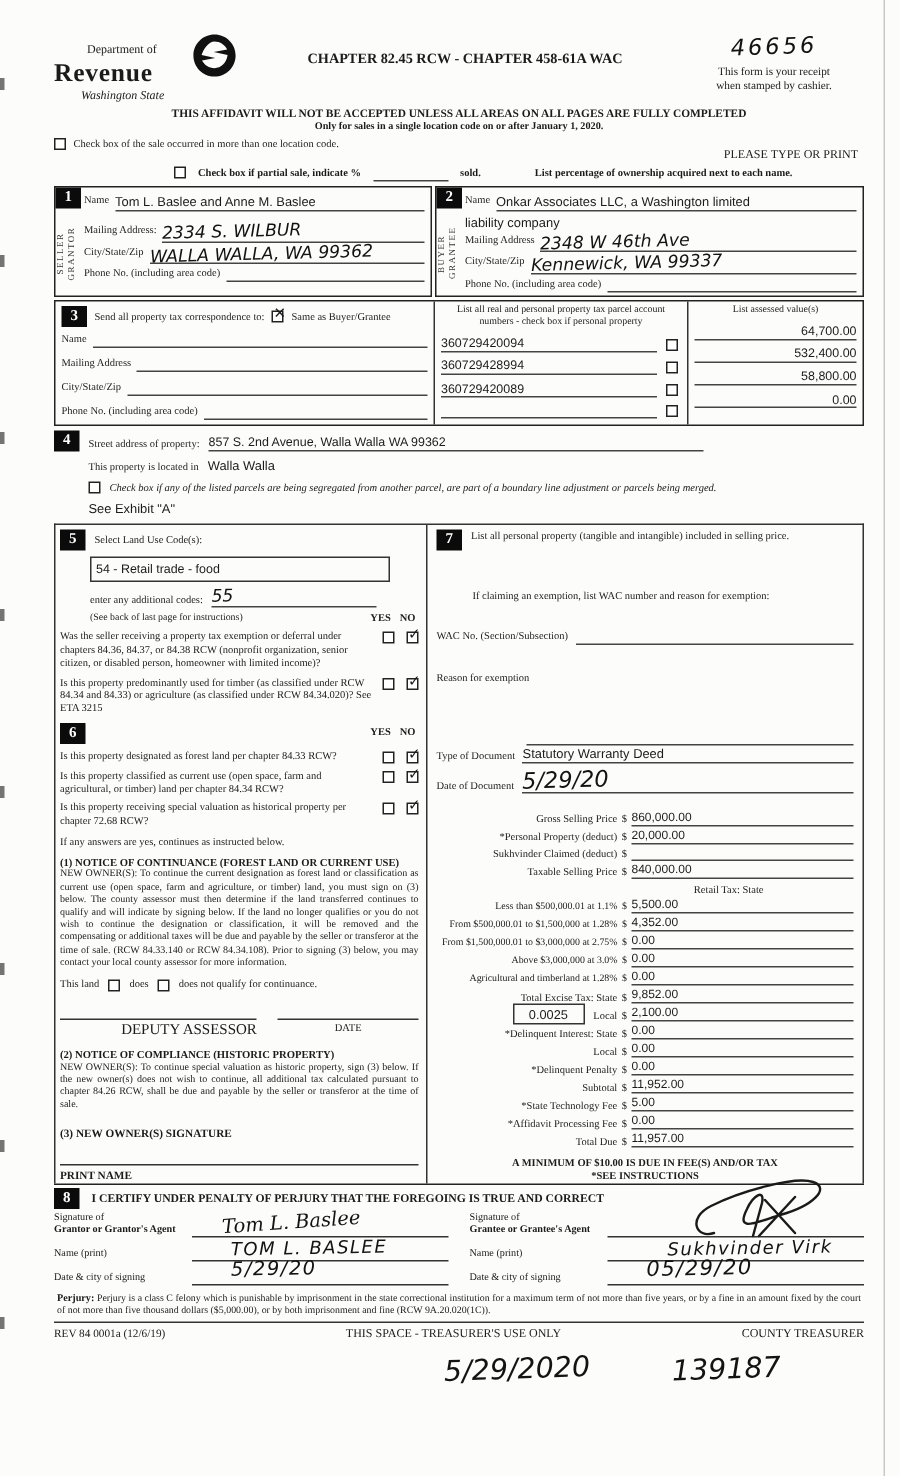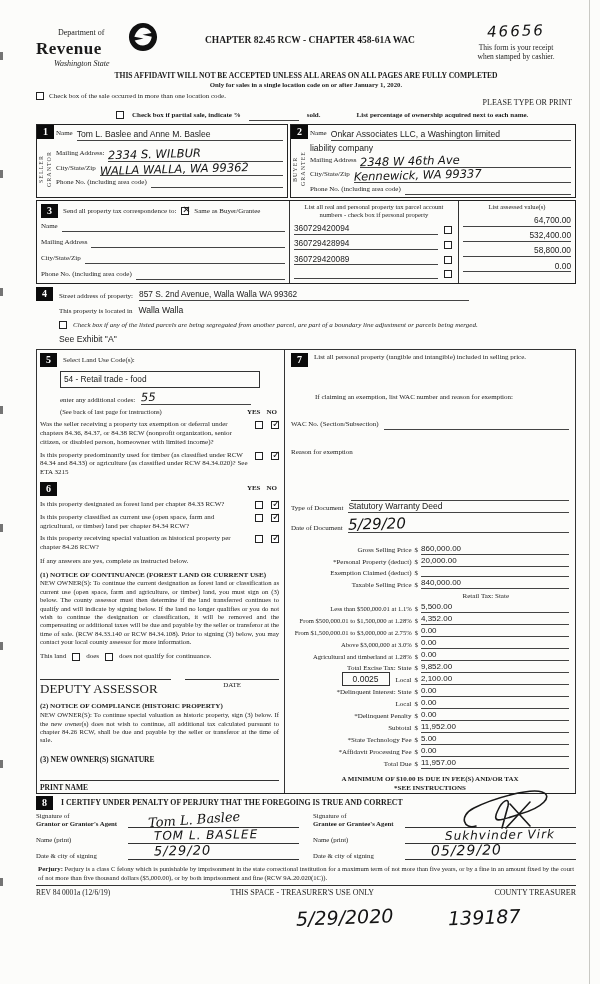--- a/index.html
+++ b/index.html
@@ -88,21 +88,21 @@
   .seeback { font-size:6.6px; margin-left:20px; }
   .qrow { display:flex; margin-top:4px; }
   .qtext { flex:1; padding-right:6px; }
   .qboxes { display:flex; gap:8px; align-items:flex-start; padding-top:1px; }
   .s6head { display:flex; justify-content:space-between; align-items:center; margin-top:5px; }
   .ifany { margin-top:5px; }
   .ntitle { font-weight:bold; margin-top:5px; font-size:7.1px; }
   .nbody { font-size:6.7px; text-align:justify; }
   .thisland { display:flex; gap:6px; align-items:center; margin-top:6px; }
   .dep-row { display:flex; gap:14px; margin-top:18px; }
-  .dep-col { flex:1.4; border-top:1px solid #333; text-align:left; font-size:13px; padding-top:1px; }
+  .dep-col { flex:1.4; border-top:1px solid #333; text-align:right; font-size:10px; padding-top:1px; }
   .date-col { flex:1; border-top:1px solid #333; text-align:center; font-size:7px; padding-top:1px; }
   .center-bold { text-align:left; font-weight:bold; font-size:7.5px; margin-top:10px; }
   .pn-line { border-top:1px solid #333; margin-top:16px; }
 
   
   .s7head { display:flex; gap:6px; align-items:flex-start; }
   .exempt { margin-top:26px;padding-left:24px; }
   .wacrow { display:flex; align-items:flex-start; gap:5px; margin-top:18px; }
   .docrow { display:flex; align-items:flex-end; gap:5px; margin-top:8px; }
   .money { margin-top:10px; }
@@ -378,29 +378,29 @@
         <div class="qrow">
           <div class="qtext">Is this property classified as current use (open space, farm and agricultural, or timber) land per chapter 84.34 RCW?</div>
           <div class="qboxes">
             <span class="cb"></span>
             <span class="cb">
                 <span class="mk">✓</span>
               </span>
           </div>
         </div>
         <div class="qrow">
-          <div class="qtext">Is this property receiving special valuation as historical property per chapter 84.26 RCW?</div>
+          <div class="qtext">Is this property receiving special valuation as historical property per chapter 72.68 RCW?</div>
           <div class="qboxes">
             <span class="cb"></span>
             <span class="cb">
                 <span class="mk">✓</span>
               </span>
           </div>
         </div>
-        <div class="ifany">If any answers are yes, complete as instructed below.</div>
+        <div class="ifany">If any answers are yes, continues as instructed below.</div>
         <div class="ntitle">(1) NOTICE OF CONTINUANCE (FOREST LAND OR CURRENT USE)</div>
         <div class="nbody">NEW OWNER(S): To continue the current designation as forest land or classification as current use (open space, farm and agriculture, or timber) land, you must sign on (3) below. The county assessor must then determine if the land transferred continues to qualify and will indicate by signing below. If the land no longer qualifies or you do not wish to continue the designation or classification, it will be removed and the compensating or additional taxes will be due and payable by the seller or transferor at the time of sale. (RCW 84.33.140 or RCW 84.34.108). Prior to signing (3) below, you may contact your local county assessor for more information.</div>
         <div class="thisland">
           <span>This land</span>
           <span class="cb"></span>
           <span>does</span>
           <span class="cb"></span>
           <span>does not qualify for continuance.</span>
         </div>
         <div class="dep-row">
@@ -443,21 +443,21 @@
               <span class="mlabel">Gross Selling Price</span>
               <span class="dollar">$</span>
               <span class="mamt">860,000.00</span>
             </div>
           <div class="mrow">
               <span class="mlabel">*Personal Property (deduct)</span>
               <span class="dollar">$</span>
               <span class="mamt">20,000.00</span>
             </div>
           <div class="mrow">
-              <span class="mlabel">Exemption Claimed (deduct)</span>
+              <span class="mlabel">Sukhvinder Claimed (deduct)</span>
               <span class="dollar">$</span>
               <span class="mamt"></span>
             </div>
           <div class="mrow">
               <span class="mlabel">Taxable Selling Price</span>
               <span class="dollar">$</span>
               <span class="mamt">840,000.00</span>
             </div>
           <div class="msub">Retail Tax: State</div>
           <div class="mrow" style="font-size:6.6px">

